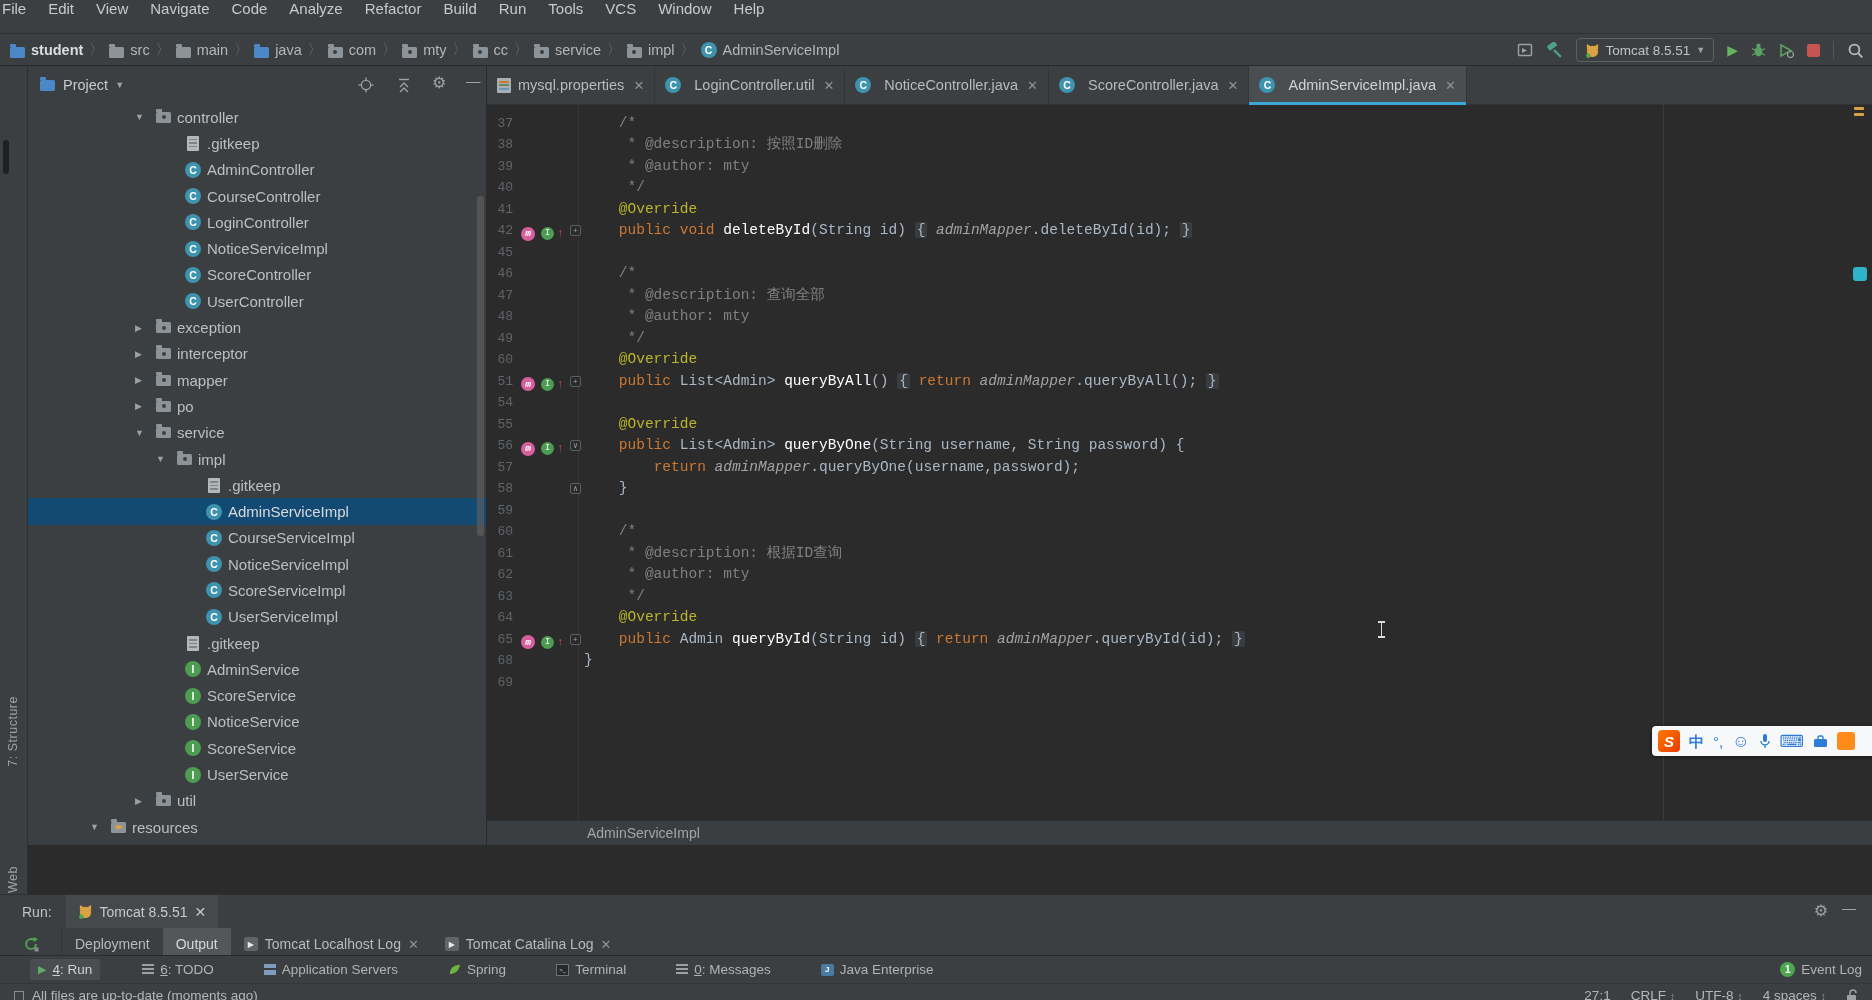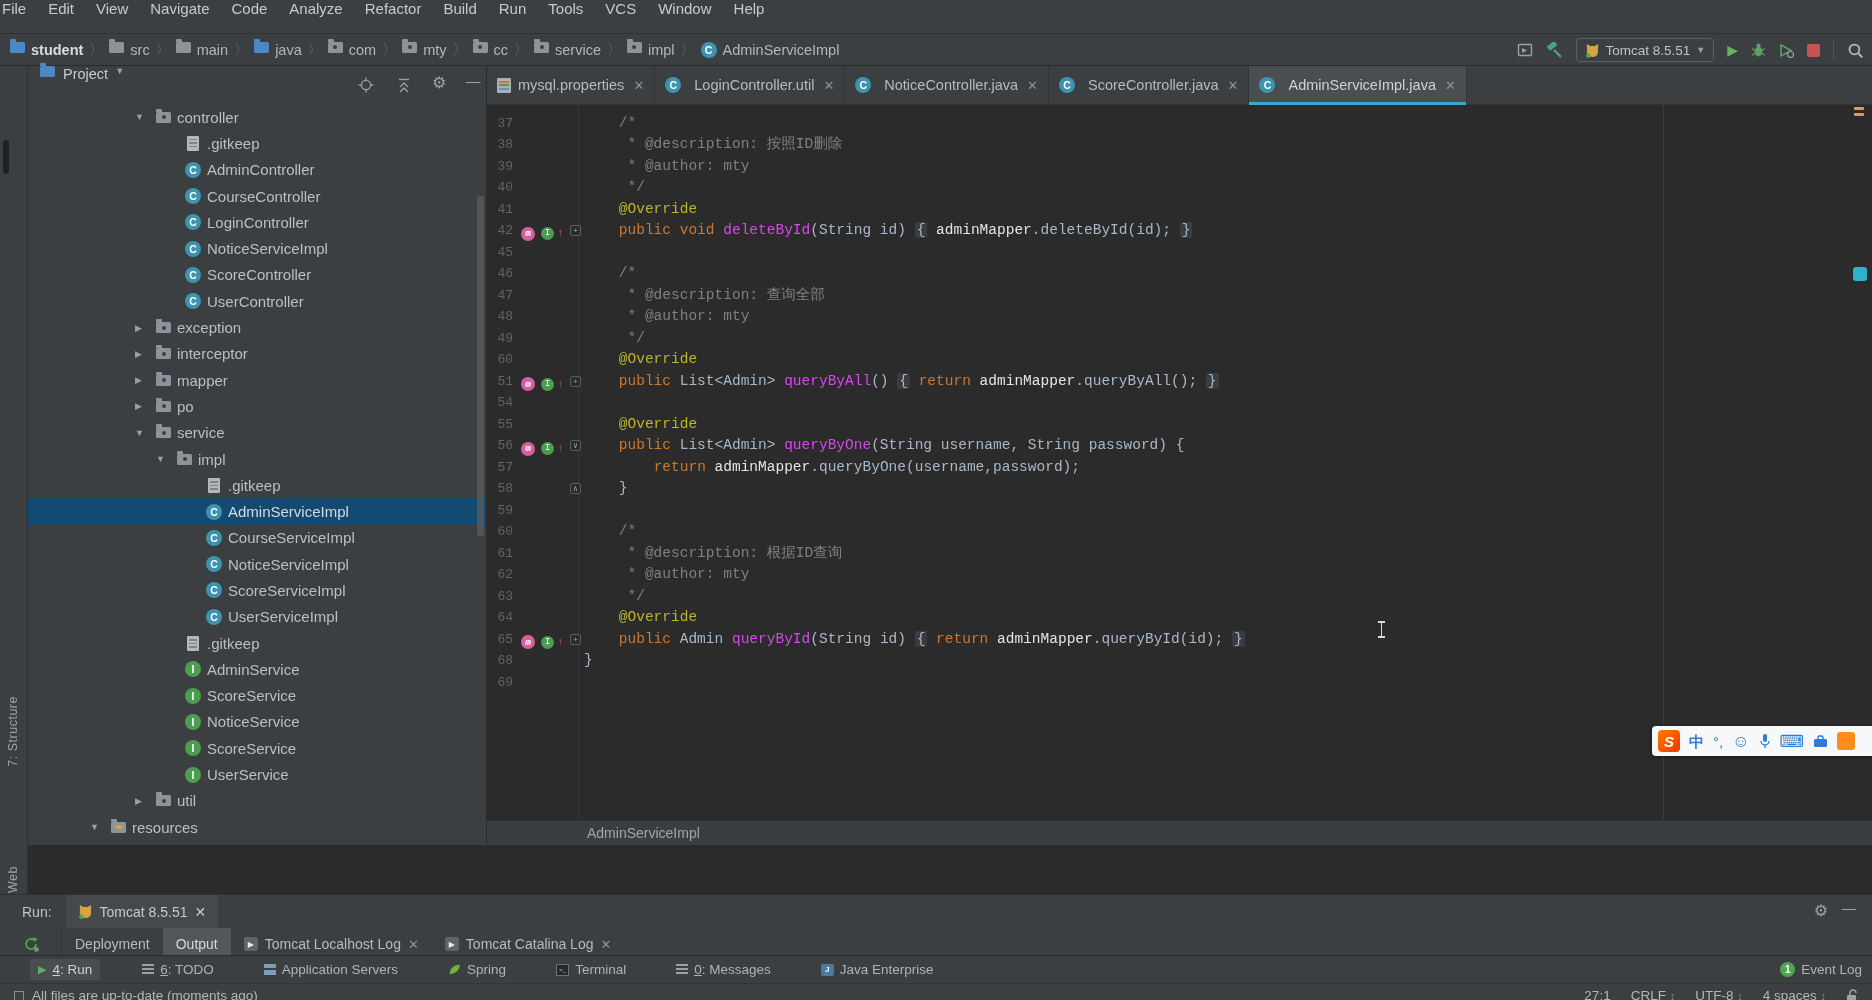--- a/index.html
+++ b/index.html
@@ -8,21 +8,21 @@
   font-family:"Liberation Sans","DejaVu Sans",sans-serif;font-size:14px;color:#bbbdbf}
 
 .menubar{position:absolute;left:0;top:0;right:0;height:34px;background:#3c3f41;
   border-bottom:1px solid #2f3133;display:flex;align-items:flex-start}
 .menu-item{padding:0 11px;font-size:15px;color:#c7c9cb;cursor:default}
 .menu-item:first-child{margin-left:-9px}
 
 .toolbar{position:absolute;left:0;top:34px;right:0;height:32px;background:#3c3f41;
   border-bottom:1px solid #282a2b;display:flex;align-items:center}
 .crumbs{display:flex;align-items:center;padding-left:10px;white-space:nowrap}
-.crumb{display:flex;align-items:flex-start;font-size:14.5px;color:#b4b6b8}
+.crumb{display:flex;align-items:flex-end;font-size:14.5px;color:#b4b6b8}
 .crumb.root{font-weight:bold;color:#dadcde}
 .chev{color:#6f7375;font-size:14px;padding:0 6px}
 .rtools{position:absolute;right:8px;top:0;height:32px;display:flex;align-items:center;gap:13px}
 .combo{display:flex;align-items:center;gap:6px;border:1px solid #5e6162;border-radius:4px;
   height:24px;padding:0 8px;color:#c0c2c4;font-size:13.5px}
 .caret{font-size:9px;color:#9da1a3}
 .vline{width:1px;height:18px;background:#54575a}
 
 .fldr{display:inline-block;width:15px;height:11px;background:#8C9499;border-radius:1.5px;
   position:relative;margin-right:6px;flex:0 0 auto}
@@ -41,21 +41,21 @@
 .gear{font-size:16px;color:#9da1a3;line-height:1}
 
 .stripe{position:absolute;left:0;top:66px;width:28px;bottom:17px;background:#3c3f41;border-right:1px solid #2e3031}
 .stripe .pill{position:absolute;left:3px;top:74px;width:6px;height:34px;background:#1e2022;border-radius:3px}
 .vtext{position:absolute;left:6px;writing-mode:vertical-rl;transform:rotate(180deg);
   font-size:12.5px;color:#9fa2a4;letter-spacing:.5px}
 .switcher{position:absolute;left:7px;bottom:8px;width:13px;height:13px;
   background:repeating-linear-gradient(#7d8183 0 3px,transparent 3px 5px);opacity:.8}
 
 .ppanel{position:absolute;left:28px;top:66px;width:459px;bottom:155px;background:#3c3f41;border-right:1px solid #282a2b}
-.phead{height:38px;display:flex;align-items:flex-start;padding-left:12px;font-size:14.5px;color:#c7c9cb;position:relative}
+.phead{height:38px;display:flex;align-items:center;padding-left:12px;font-size:14.5px;color:#c7c9cb;position:relative}
 .phead .ic{position:absolute;top:11px;color:#9da1a3}
 .tree{position:absolute;top:38px;left:0;right:0;bottom:0;overflow:hidden}
 .trow{height:26.3px;display:flex;align-items:center;font-size:15px;color:#bdbfc1;white-space:nowrap;position:relative}
 .trow.sel{background:#124A73;color:#d7dadc}
 .arr{width:21px;font-size:9px;color:#9da1a3;flex:0 0 auto;text-align:left}
 .pscroll{position:absolute;right:2px;top:130px;width:7px;height:340px;background:#595c5e;border-radius:3px;opacity:.75}
 
 .editor{position:absolute;left:487px;top:66px;right:0;height:779px;background:#2b2b2b}
 .tabbar{position:absolute;left:0;top:0;right:0;height:39px;background:#3c3f41;border-bottom:1px solid #323537;display:flex}
 .etab{display:flex;align-items:center;height:100%;padding:0 10px;font-size:14.5px;color:#b8babc;
@@ -73,22 +73,22 @@
 .ln{position:absolute;left:0;width:26px;text-align:right;color:#5f6468;font-size:13px}
 .gico{position:absolute;display:flex;align-items:center;gap:6px;left:34px;top:3px}
 .gm{width:14px;height:14px;border-radius:50%;background:#d75f9e;color:#fff;font-size:9.5px;font-weight:bold;
   display:flex;align-items:center;justify-content:center;font-style:italic}
 .go{width:13px;height:13px;border-radius:50%;background:#4E9C52;color:#fff;font-size:8.5px;
   display:flex;align-items:center;justify-content:center}
 .goarr{color:#c75450;font-size:11px;font-weight:bold;margin-left:-3px}
 .fold{position:absolute;left:83px;top:5px;width:11px;height:11px;border:1px solid #5b5e60;border-radius:2px;
   font-size:8px;line-height:9px;text-align:center;color:#9da1a3;background:#2b2b2b}
 .ct{position:absolute;left:97px;top:0}
-.cm{color:#808080}.kw{color:#CC7832}.fn{color:#d946ef}.an{color:#BBB529}
-.fl{color:#e5e5e5;}.df{color:#A9B7C6}
+.cm{color:#808080}.kw{color:#CC7832}.fn{color:#ffffff}.an{color:#BBB529}
+.fl{color:#a3a3a3;font-style:italic}.df{color:#A9B7C6}
 .fb{color:#A9B7C6;background:#3a3d3f;border-radius:2px;padding:0 2px}
 .gutline{position:absolute;left:91px;top:0;bottom:0;width:1px;background:#343638}
 .marginguide{position:absolute;left:1176px;top:0;bottom:0;width:1px;background:#3a3d3f}
 .stripe-mark{position:absolute;border-radius:1px}
 .ecrumb{position:absolute;left:0;bottom:0;right:0;height:25px;background:#3b3e40;border-top:1px solid #2d2f30;
   display:flex;align-items:center;padding-left:100px;font-size:14px;color:#a2a5a7}
 .ibeam{position:absolute;left:890px;top:516px;width:9px;height:17px}
 .ibeam::before{content:"";position:absolute;left:3.5px;top:1px;bottom:1px;width:1.8px;background:#d8dadc}
 .ibeam::after{content:"";position:absolute;left:1px;top:0;width:7px;height:1.8px;background:#d8dadc;box-shadow:0 15px 0 #d8dadc}
 

